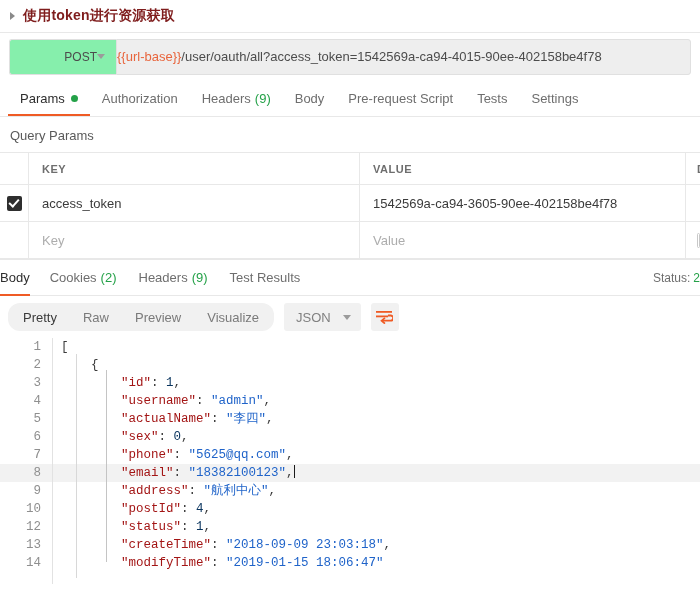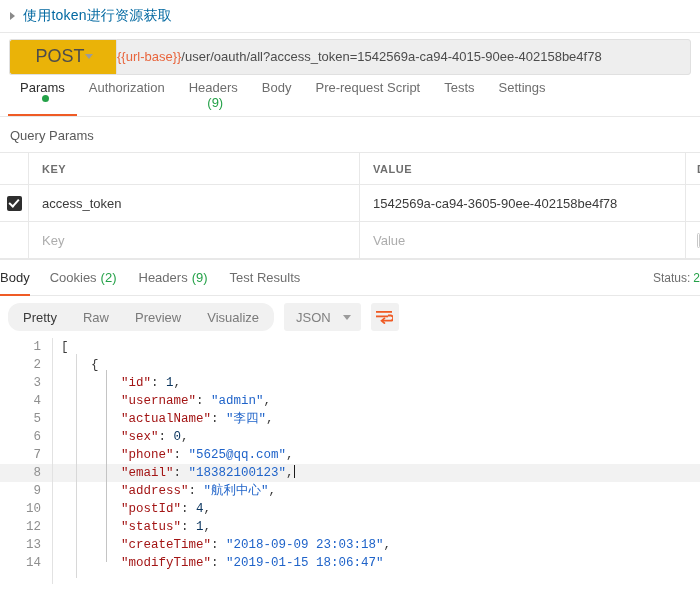--- a/index.html
+++ b/index.html
@@ -30,48 +30,48 @@
   .disclosure-tri {
     width: 0; height: 0;
     border-left: 5px solid #8a8a8a;
     border-top: 4px solid transparent;
     border-bottom: 4px solid transparent;
     margin-right: 8px;
     flex: none;
   }
   .req-title-text {
     font-size: 14px;
-    font-weight: normal;
-    color: #0369a1;
+    font-weight: bold;
+    color: #7f1d1d;
     letter-spacing: .2px;
   }
 
   
   .url-row {
     height: 47px;
     display: flex;
     align-items: center;
     padding: 0 9px;
     box-sizing: border-box;
     background: #ffffff;
   }
   .method-select {
     width: 107px;
     height: 36px;
-    background: #eab308;
+    background: #86efac;
     border: 1px solid #e0e0e0;
     border-right: none;
     border-radius: 3px 0 0 3px;
     display: flex;
     align-items: center;
-    justify-content: center;
+    justify-content: flex-end;
     padding: 0 11px 0 13px;
     box-sizing: border-box;
     color: #4c4c4c;
-    font-size: 18px;
+    font-size: 12px;
   }
   .caret-down {
     width: 0; height: 0;
     border-left: 4.5px solid transparent;
     border-right: 4.5px solid transparent;
     border-top: 5px solid #9b9b9b;
   }
   .url-input {
     flex: 1;
     height: 36px;
@@ -101,21 +101,20 @@
   .rtab {
     position: relative;
     height: 36px;
     display: flex;
     align-items: center;
     padding: 0 12px;
     color: #6e6e6e;
     font-size: 13px;
     white-space: nowrap;
     box-sizing: border-box;
-    flex-direction: column;
   }
   .rtab.active { color: #2e2e2e; }
   .rtab.active::after {
     content: "";
     position: absolute;
     left: 0; right: 0; bottom: 0;
     height: 2px;
     background: #ef5b25;
   }
   .dot-green {

